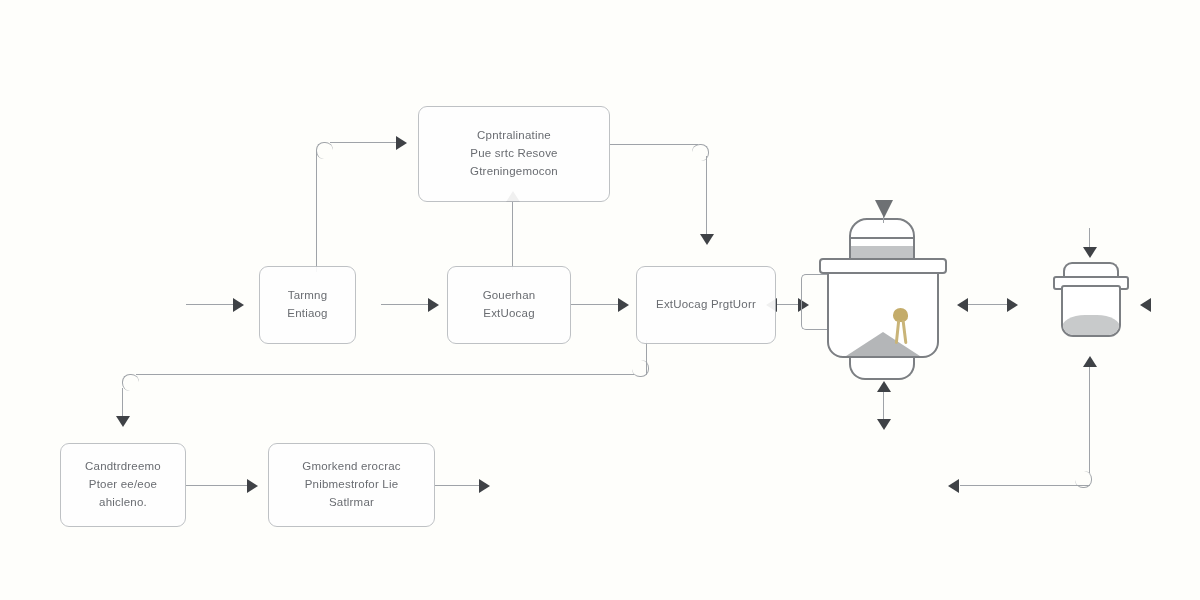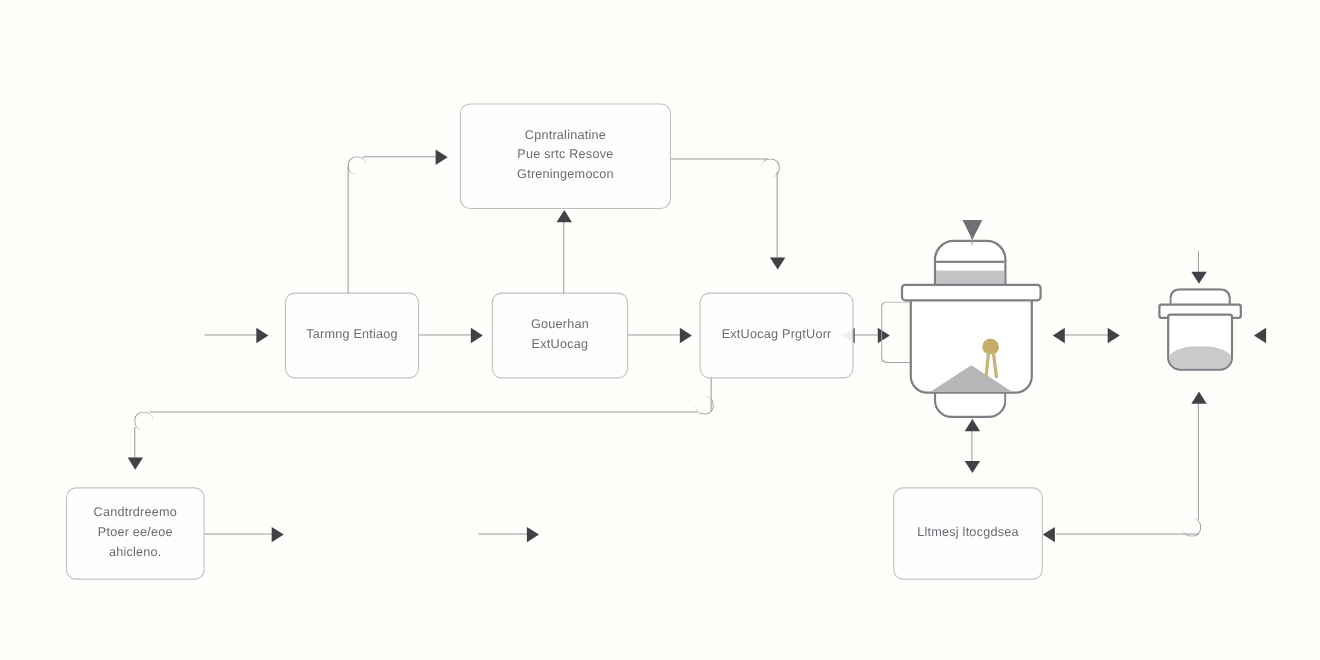--- a/index.html
+++ b/index.html
@@ -250,50 +250,52 @@
 
   <div class="ln h" style="left:435px; top:485px; width:46px;"></div>
   <div class="ah right" style="left:479px; top:479px;"></div>
 
   <div class="ln h" style="left:960px; top:485px; width:130px;"></div>
   <div class="ah left" style="left:948px; top:479px;"></div>
   <div class="elbow" style="left:1075px; top:471px; width:16px; height:16px; border-left:none; border-top:none;"></div>
   <div class="ln v" style="left:1089px; top:365px; height:108px;"></div>
   <div class="ah up" style="left:1083px; top:356px;"></div>
 
-  <div class="node" style="left:418px; top:94px; width:192px; height:96px;">
+  <div class="node" style="left:418px; top:106px; width:192px; height:96px;">
     <span>Cpntralinatine
 Pue srtc Resove Gtreningemocon</span>
   </div>
 
 
-  <div class="node" style="left:259px; top:266px; width:122px; height:78px;">
+  <div class="node" style="left:259px; top:266px; width:97px; height:78px;">
     <span>Tarmng Entiaog</span>
   </div>
 
   <div class="node" style="left:447px; top:266px; width:124px; height:78px;">
     <span>Gouerhan
 ExtUocag</span>
   </div>
 
   <div class="node" style="left:636px; top:266px; width:140px; height:78px;">
     <span>ExtUocag PrgtUorr</span>
   </div>
 
   <div class="node" style="left:60px; top:443px; width:126px; height:84px;">
     <span>Candtrdreemo
 Ptoer ee/eoe
 ahicleno.</span>
   </div>
 
-
-
-  <div class="node" style="left:812px; top:443px; width:136px; height:84px;">
-    <span>Lltmesj ltocgdsea</span>
-  </div>
+  <div class="node" style="left:268px; top:443px; width:167px; height:84px;">
+    <span>Gmorkend erocrac
+Pnibmestrofor Lie
+Satlrmar</span>
+  </div>
+
+
 
   <div class="vessel" id="vessel-large" style="left:805px; top:196px; width:152px; height:190px;">
     <div class="sidepipe"></div>
     <div class="foot"></div>
     <div class="body">
       <div class="pile"></div>
     </div>
     <div class="neck">
       <div class="fill"></div>
       <div class="band"></div>

